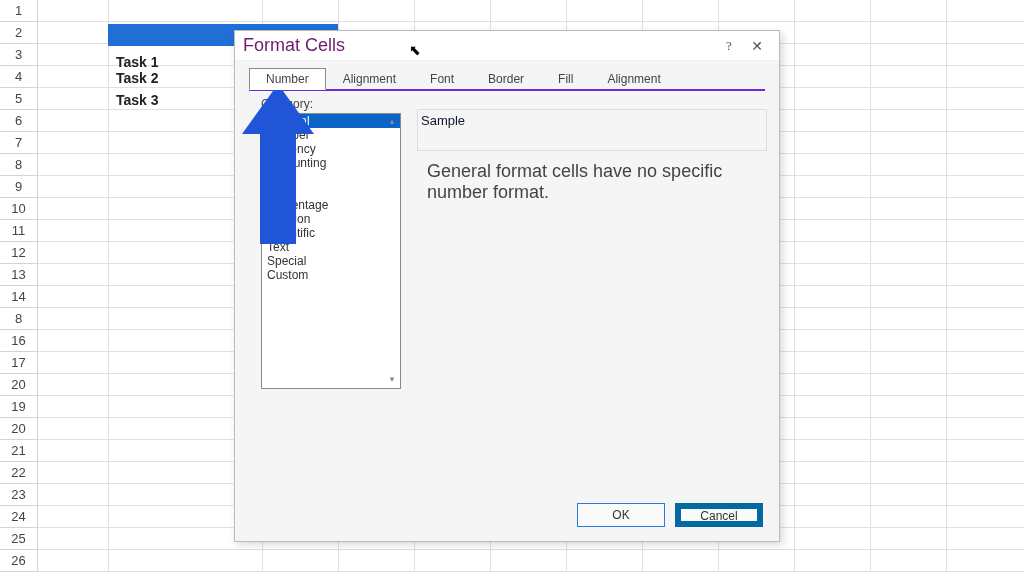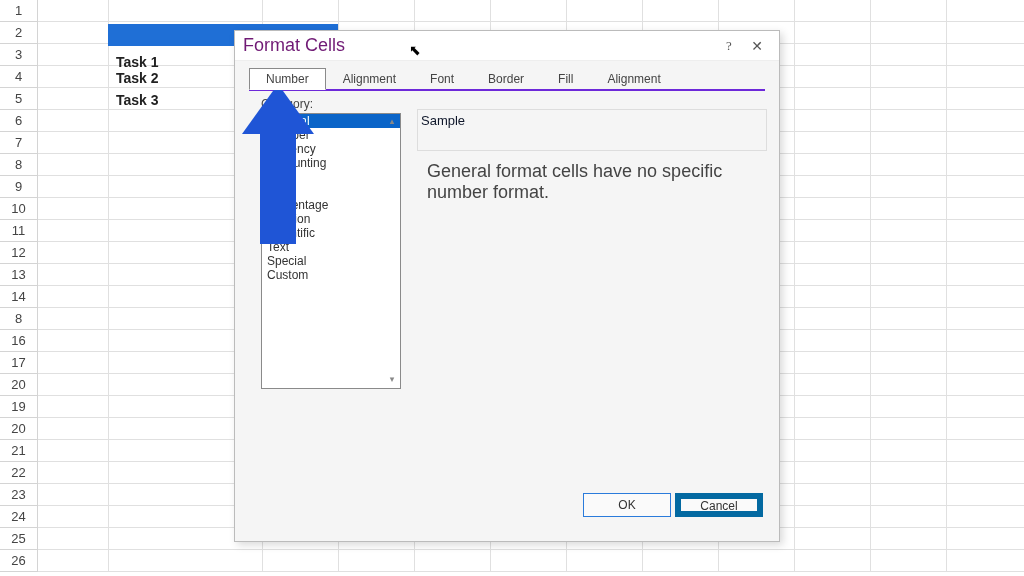--- a/index.html
+++ b/index.html
@@ -188,22 +188,22 @@
     left: 172px;
     top: 70px;
     font-size: 18px;
     color: #444;
     margin-left: 6px;
   }
 
   .buttons {
     display: flex;
     justify-content: flex-end;
-    gap: 4px;
-    padding: 10px 16px 24px 16px;
+    gap: 10px;
+    padding: 10px 16px 14px 16px;
   }
   .btn {
     width: 88px;
     height: 24px;
     border: 6px solid #0369a1;
     background: #fafafa;
     font-size: 12px;
     color: #333;
   }
   .btn.ok {

